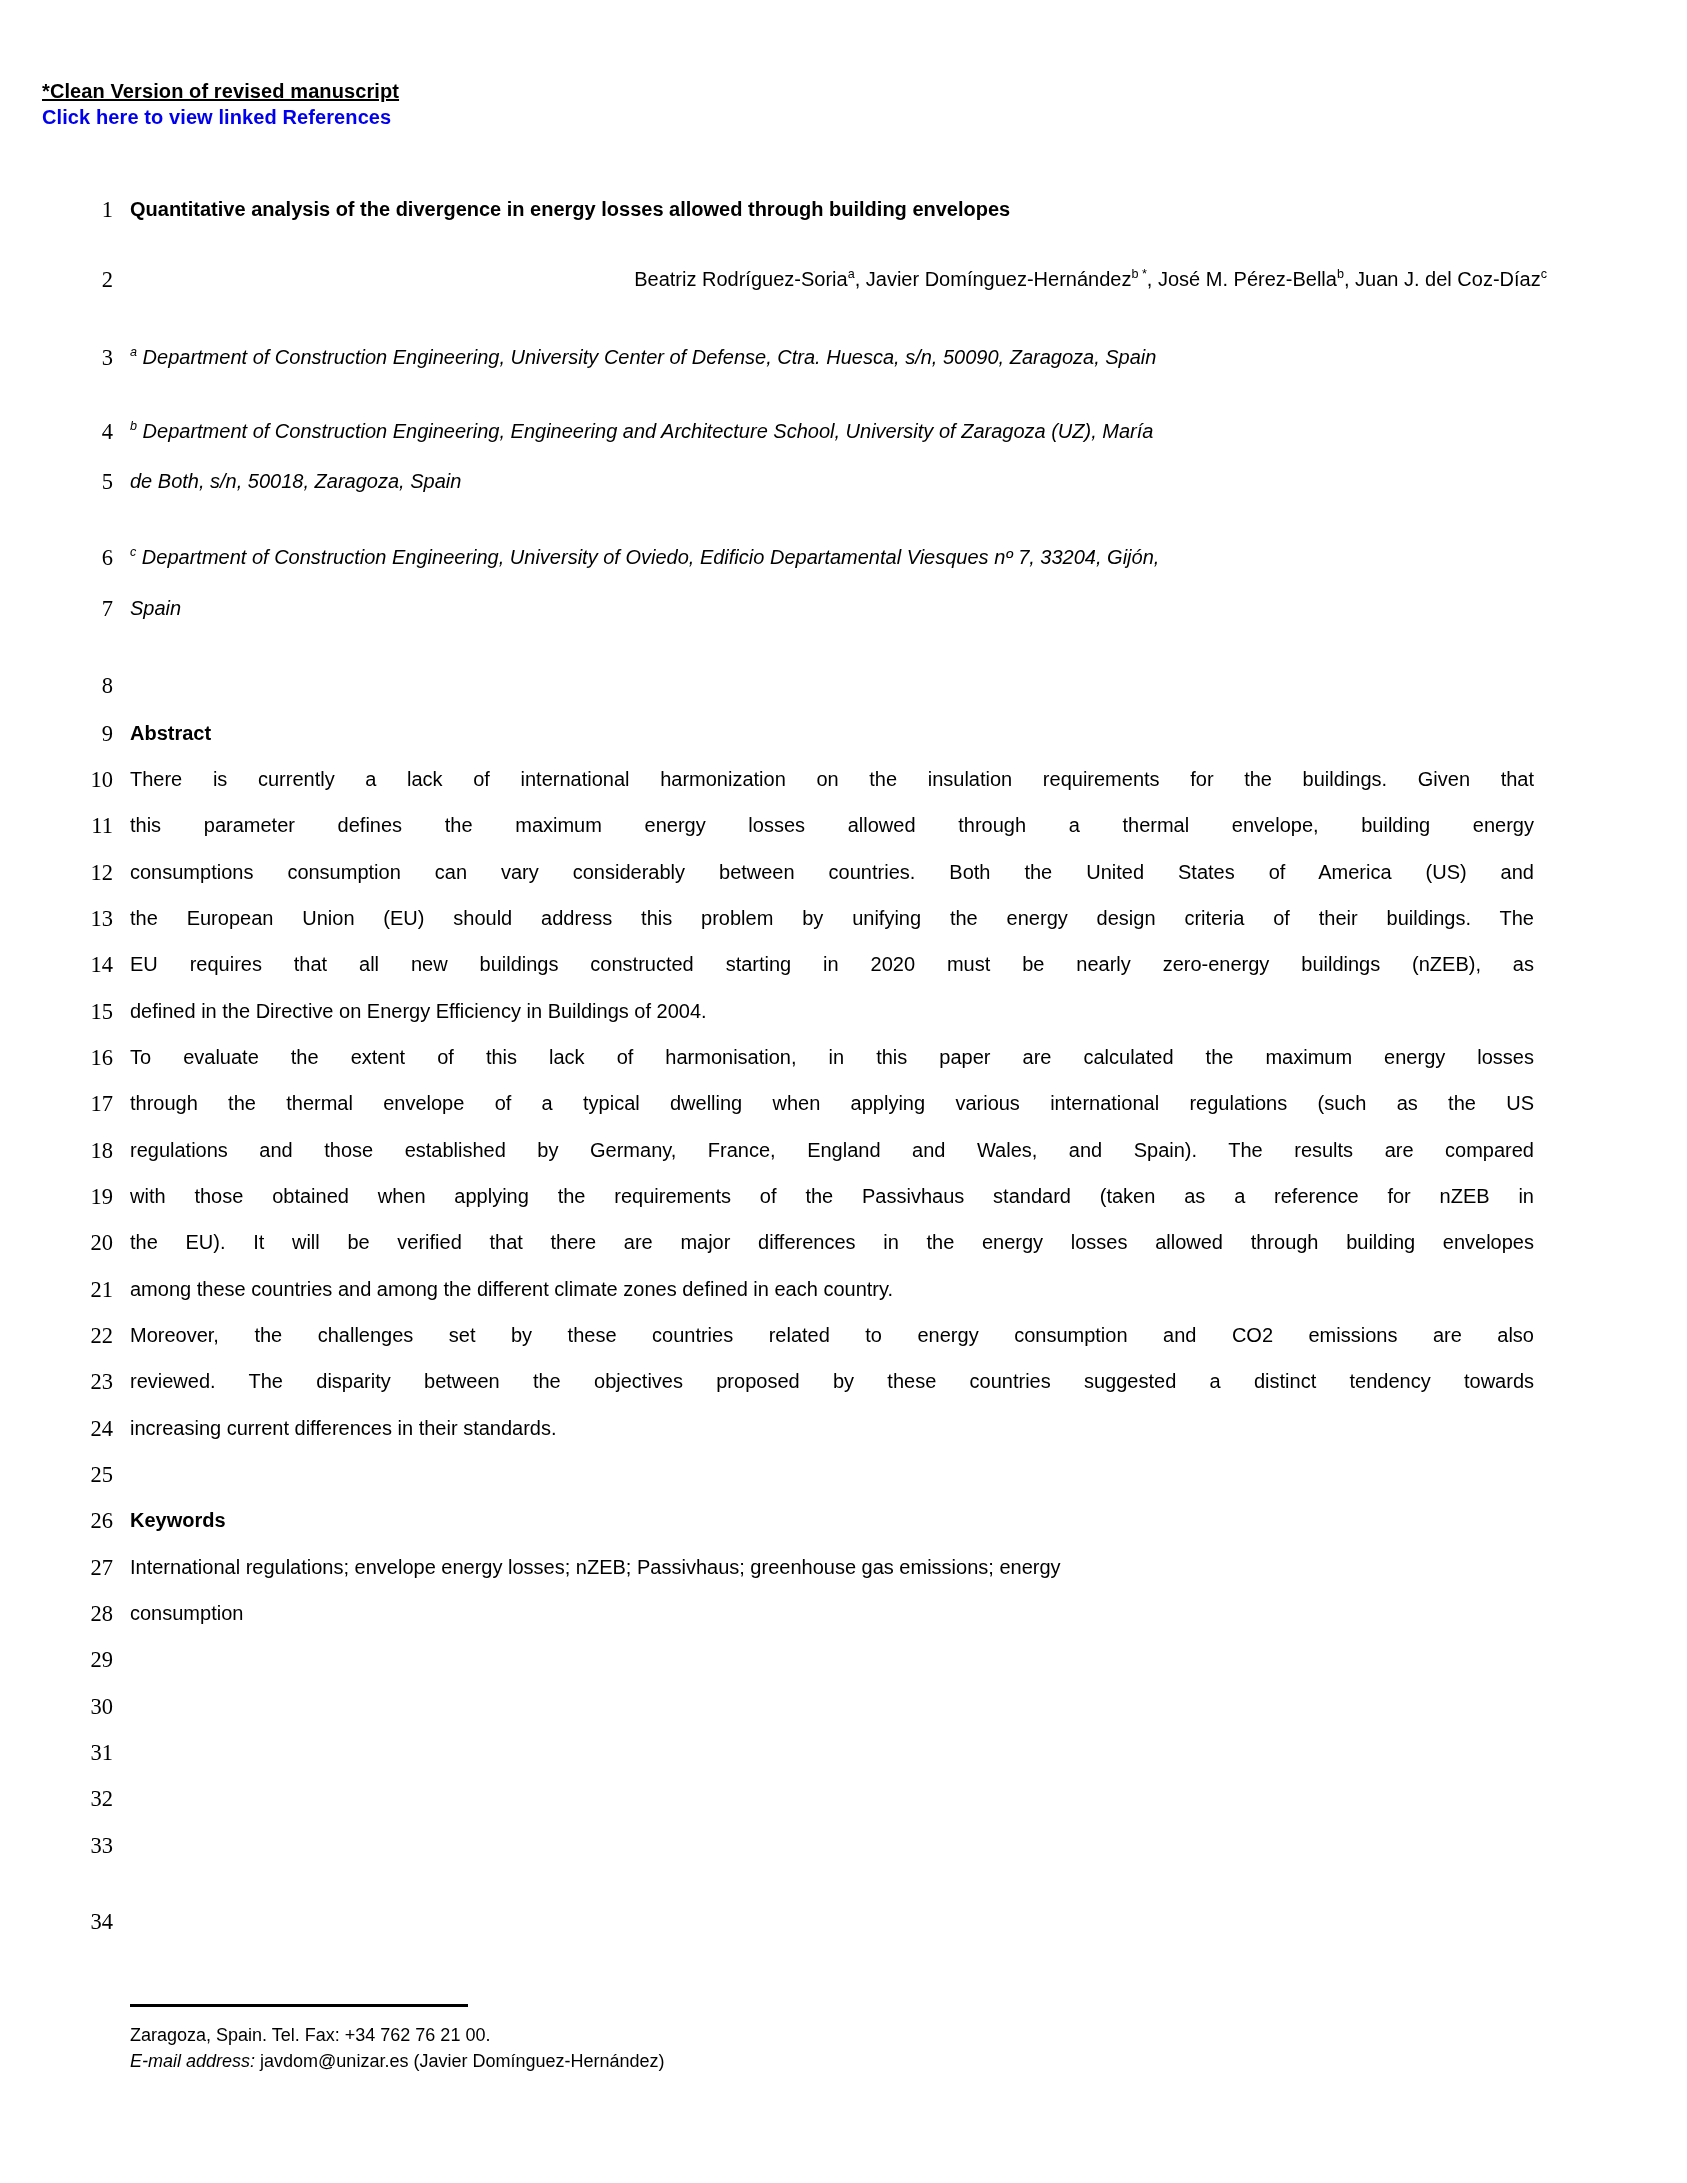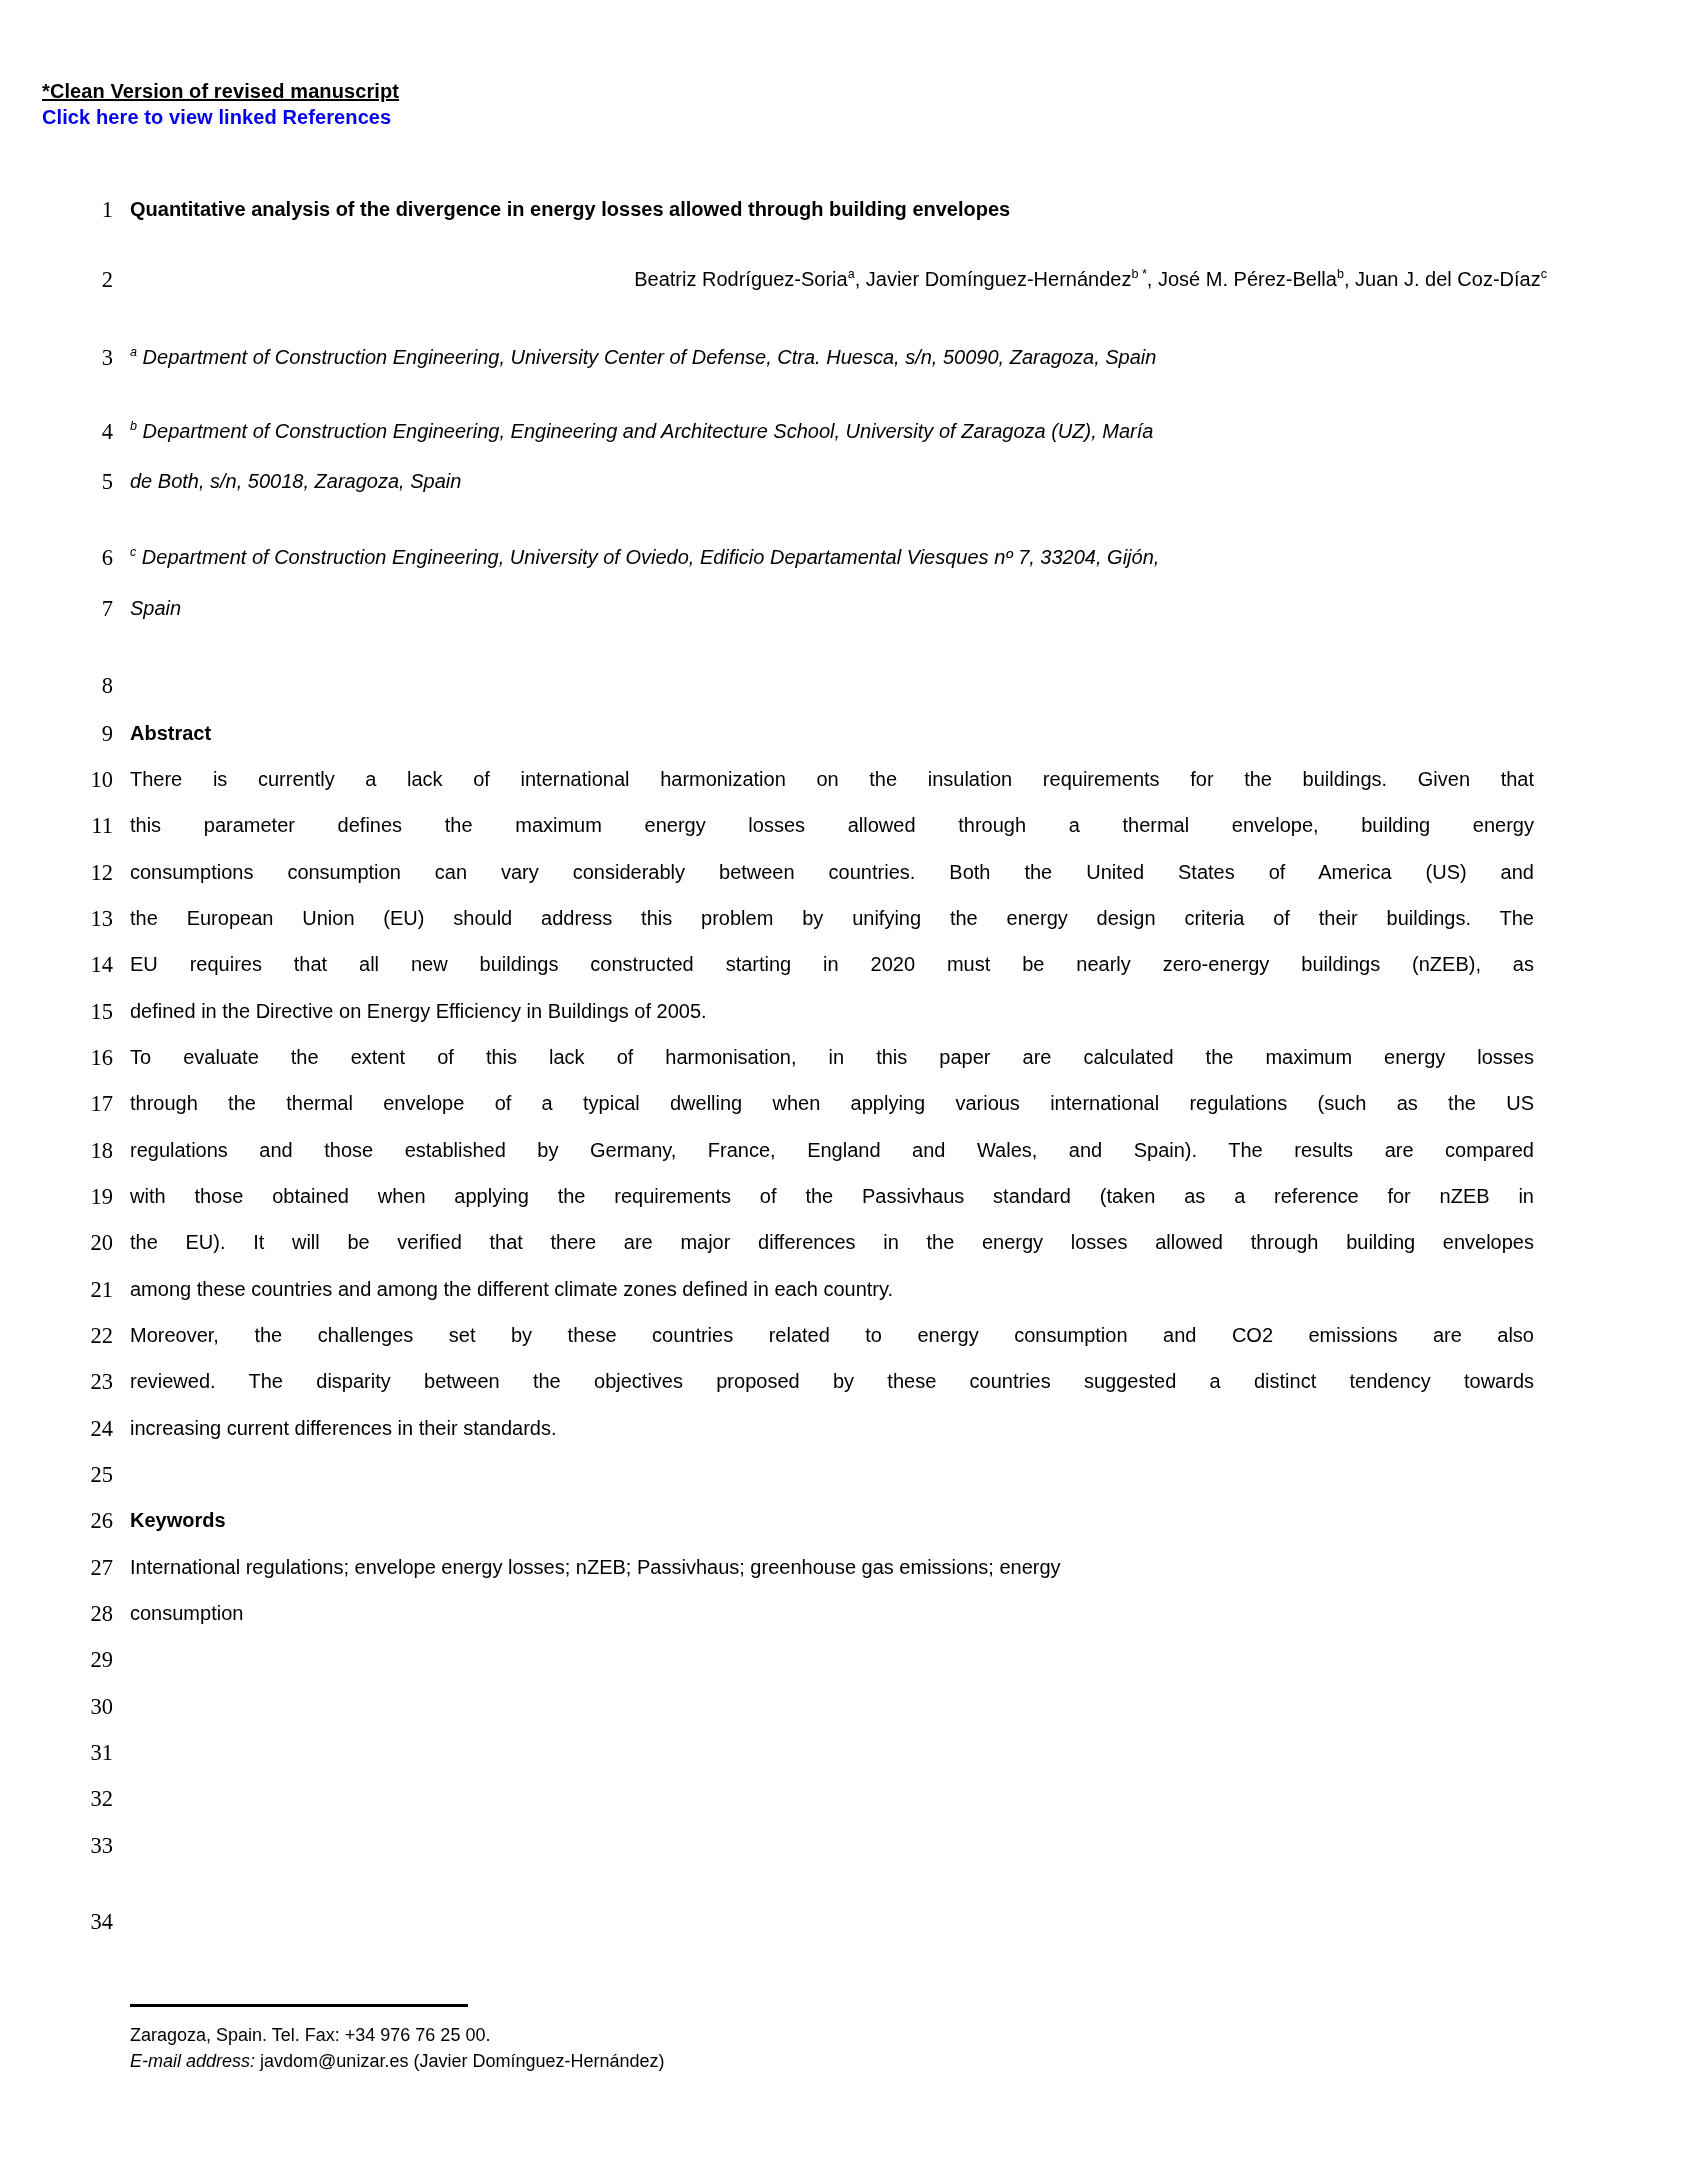--- a/index.html
+++ b/index.html
@@ -188,21 +188,21 @@
     <div class="lrow" style="top:908px">
       <div class="lnum">13</div>
       <div class="ltext justify">the European Union (EU) should address this problem by unifying the energy design criteria of their buildings.  The</div>
     </div>
     <div class="lrow" style="top:954px">
       <div class="lnum">14</div>
       <div class="ltext justify">EU requires that all new buildings constructed starting in 2020 must be nearly zero-energy buildings (nZEB), as</div>
     </div>
     <div class="lrow" style="top:1001px">
       <div class="lnum">15</div>
-      <div class="ltext">defined in the Directive on Energy Efficiency in Buildings of 2005.</div>
+      <div class="ltext">defined in the Directive on Energy Efficiency in Buildings of 2004.</div>
     </div>
     <div class="lrow" style="top:1047px">
       <div class="lnum">16</div>
       <div class="ltext justify">To evaluate the extent of this lack of harmonisation, in this paper are calculated the maximum energy losses</div>
     </div>
     <div class="lrow" style="top:1093px">
       <div class="lnum">17</div>
       <div class="ltext justify">through the thermal envelope of a typical dwelling when applying various international regulations (such as the US</div>
     </div>
     <div class="lrow" style="top:1140px">
@@ -277,18 +277,18 @@
     <div class="lrow" style="top:1911px">
       <div class="lnum">34</div>
       <div class="ltext"></div>
     </div>
 
   </div>
 
   <div class="footnote-rule"></div>
 
   <div class="footnote">
-    <div>Zaragoza, Spain. Tel. Fax: +34 976 76 25 00.</div>
+    <div>Zaragoza, Spain. Tel. Fax: +34 762 76 21 00.</div>
     <div><span class="fn-em">E-mail address:</span> <span>javdom@unizar.es (Javier Domínguez-Hernández)</span></div>
   </div>
 
 </div>
 
 
 </body></html>

